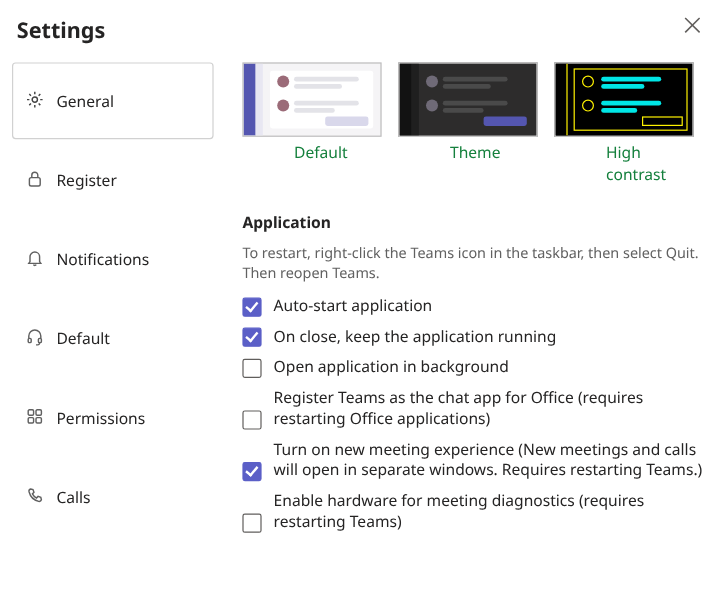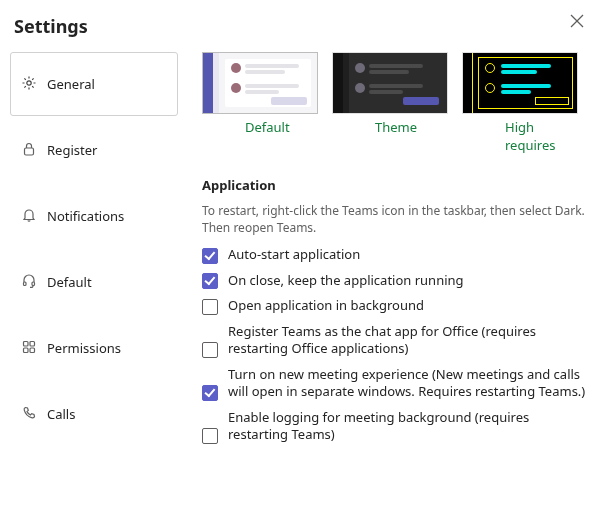--- a/index.html
+++ b/index.html
@@ -287,26 +287,26 @@
             <div class="rail"></div>
             <div class="box" style="left:15px; top:4px; right:4px; bottom:4px;"></div>
             <div class="avatar" style="left:22px; top:10px;"></div>
             <div class="line" style="left:38px; top:11px; width:50px;"></div>
             <div class="line" style="left:38px; top:17px; width:36px;"></div>
             <div class="avatar" style="left:22px; top:30px;"></div>
             <div class="line" style="left:38px; top:31px; width:50px;"></div>
             <div class="line" style="left:38px; top:37px; width:30px;"></div>
             <div class="box" style="right:8px; bottom:8px; width:34px; height:8px;"></div>
           </div>
-          <div class="theme-label">High requires</div>
+          <div class="theme-label">High contrast</div>
         </div>
       </div>
 
       <div class="section-heading">Application</div>
-      <div class="helper-text">To restart, right-click the Teams icon in the taskbar, then select Dark. Then reopen Teams.</div>
+      <div class="helper-text">To restart, right-click the Teams icon in the taskbar, then select Quit. Then reopen Teams.</div>
 
       <div class="check-row">
         <div class="checkbox checked"></div>
         <div class="check-label">Auto-start application</div>
       </div>
       <div class="check-row">
         <div class="checkbox checked"></div>
         <div class="check-label">On close, keep the application running</div>
       </div>
       <div class="check-row">
@@ -316,19 +316,19 @@
       <div class="check-row">
         <div class="checkbox"></div>
         <div class="check-label">Register Teams as the chat app for Office (requires restarting Office applications)</div>
       </div>
       <div class="check-row">
         <div class="checkbox checked"></div>
         <div class="check-label">Turn on new meeting experience (New meetings and calls will open in separate windows. Requires restarting Teams.)</div>
       </div>
       <div class="check-row">
         <div class="checkbox"></div>
-        <div class="check-label">Enable logging for meeting background (requires restarting Teams)</div>
+        <div class="check-label">Enable hardware for meeting diagnostics (requires restarting Teams)</div>
       </div>
 
     </div>
 
   </div>
 </div>
 
 </body></html>

